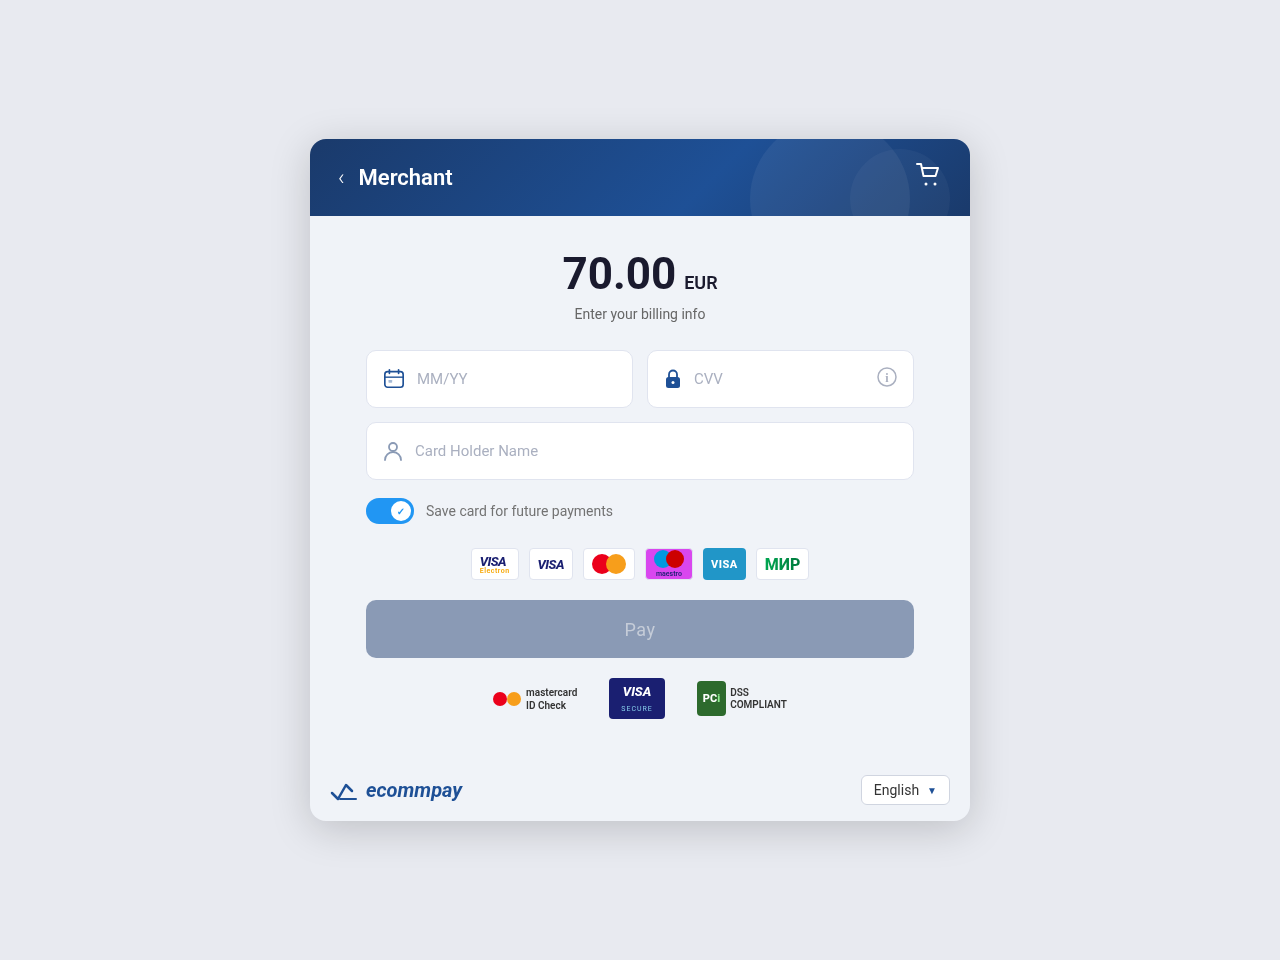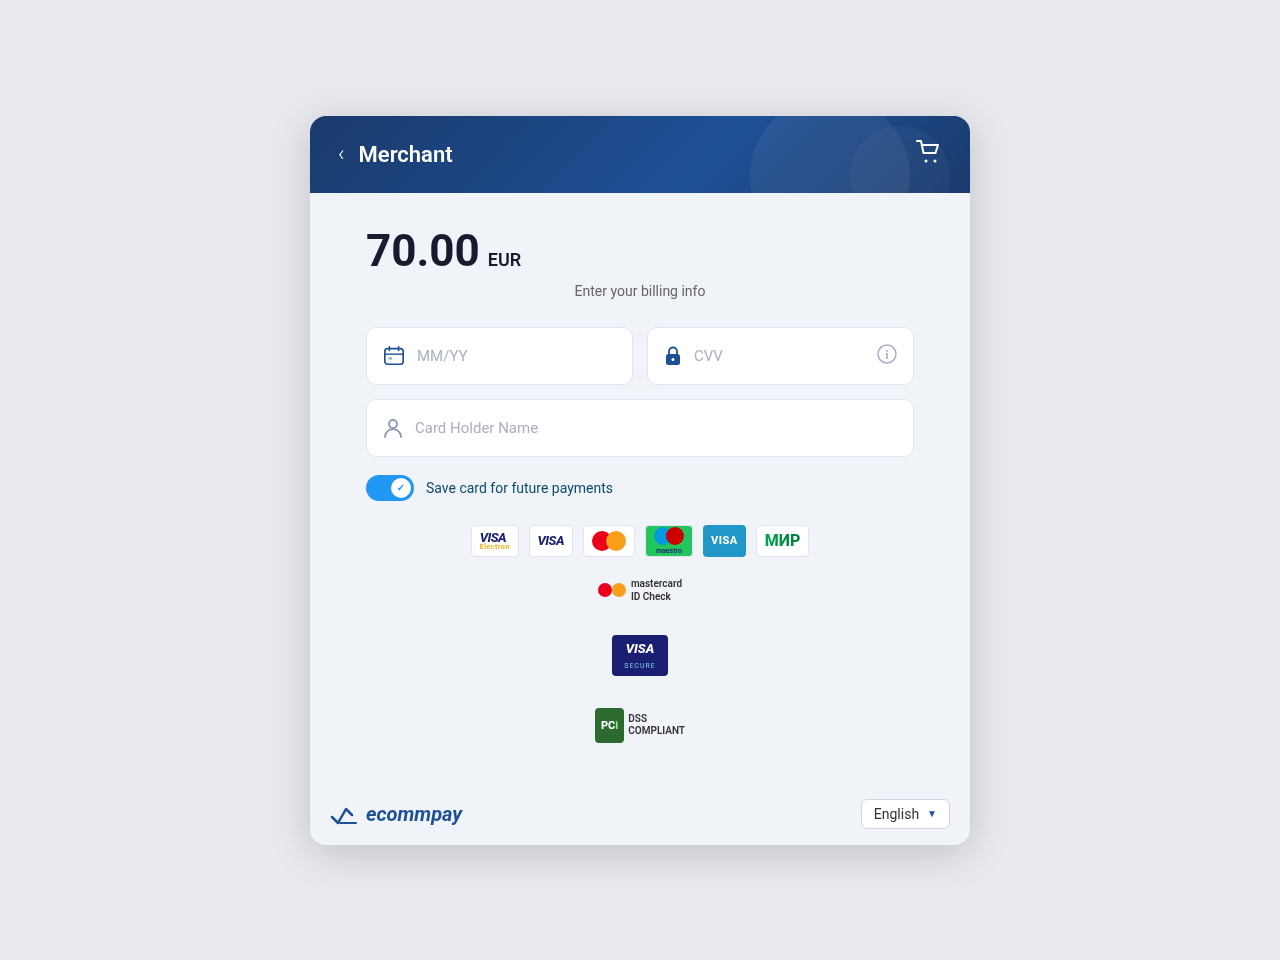--- a/index.html
+++ b/index.html
@@ -73,20 +73,21 @@
     .body {
       padding: 32px 56px 24px;
     }
     .amount-section {
       text-align: center;
       margin-bottom: 28px;
     }
     .amount-row {
       display: flex;
       align-items: baseline;
+      justify-content: center;
       gap: 8px;
       margin-bottom: 6px;
     }
     .amount-value {
       font-size: 44px;
       font-weight: 700;
       color: #1a1a2e;
     }
     .amount-currency {
       font-size: 18px;
@@ -169,21 +170,21 @@
       align-items: center;
       justify-content: center;
     }
     .toggle-check {
       color: #2196F3;
       font-size: 10px;
       font-weight: 700;
     }
     .toggle-label {
       font-size: 14px;
-      color: #0c4a6e;
+      color: #737373;
     }
     .card-logos {
       display: flex;
       align-items: center;
       justify-content: center;
       gap: 10px;
       margin-bottom: 20px;
       flex-wrap: wrap;
     }
     .card-logo {
@@ -233,21 +234,21 @@
       border-radius: 50%;
     }
     .mc-circle-right {
       width: 20px; height: 20px;
       background: #f79e1b;
       border-radius: 50%;
       margin-left: -8px;
     }
     
     .maestro-logo {
-      background: #22c55e;
+      background: #d946ef;
       border: 1px solid #e0e4ef;
       padding: 4px 8px;
       border-radius: 4px;
       display: flex;
       flex-direction: column;
       align-items: center;
     }
     .maestro-circles {
       display: flex;
       align-items: center;
@@ -308,21 +309,20 @@
       font-weight: 400;
       letter-spacing: 0.5px;
       margin-bottom: 20px;
     }
     .security-logos {
       display: flex;
       align-items: center;
       justify-content: center;
       gap: 32px;
       margin-bottom: 20px;
-      flex-direction: column;
     }
     .sec-logo {
       display: flex;
       align-items: center;
       gap: 6px;
       font-size: 11px;
     }
     .mc-sec {
       flex-direction: column;
       align-items: flex-start;
@@ -559,20 +559,21 @@
       <div class="card-logo amex-logo">
         <span class="amex-text">VISA</span>
       </div>
 
       <div class="card-logo mir-logo">
         <span class="mir-text">МИР</span>
       </div>
     </div>
 
     
+    <button class="pay-button">Pay</button>
 
     
     <div class="security-logos">
 
       <div class="sec-logo mc-sec">
         <div class="mc-sec-row">
           <div class="mc-sec-circle-l"></div>
           <div class="mc-sec-circle-r"></div>
           <span class="mc-sec-text">mastercard<br>ID Check</span>
         </div>

